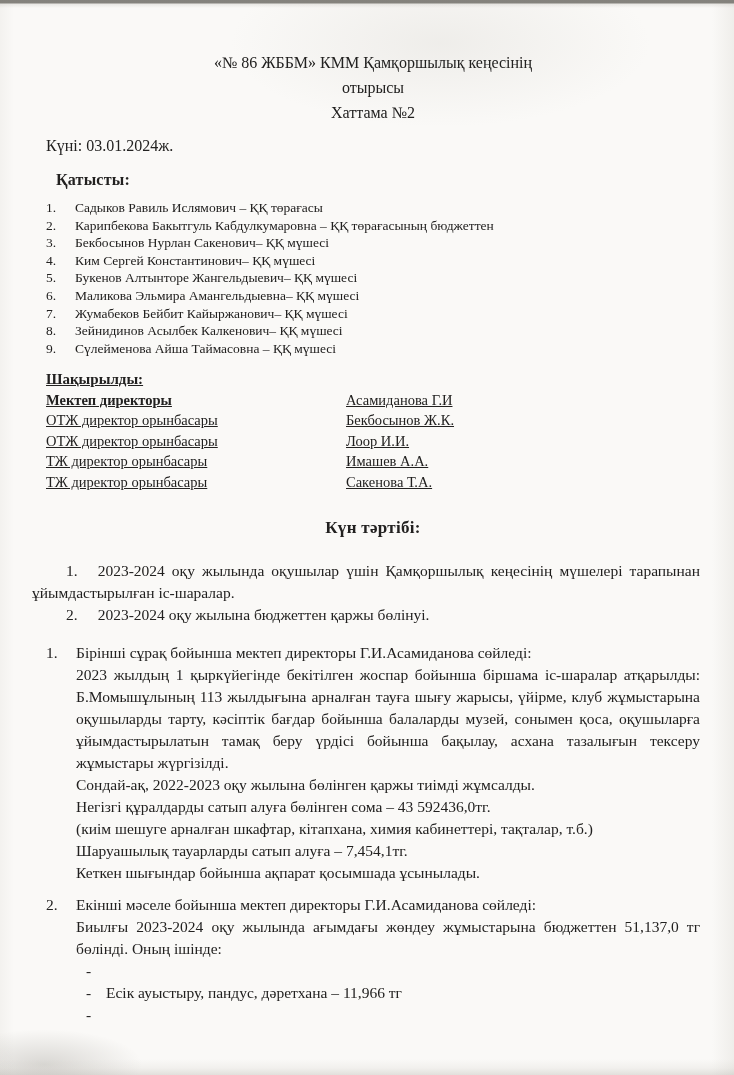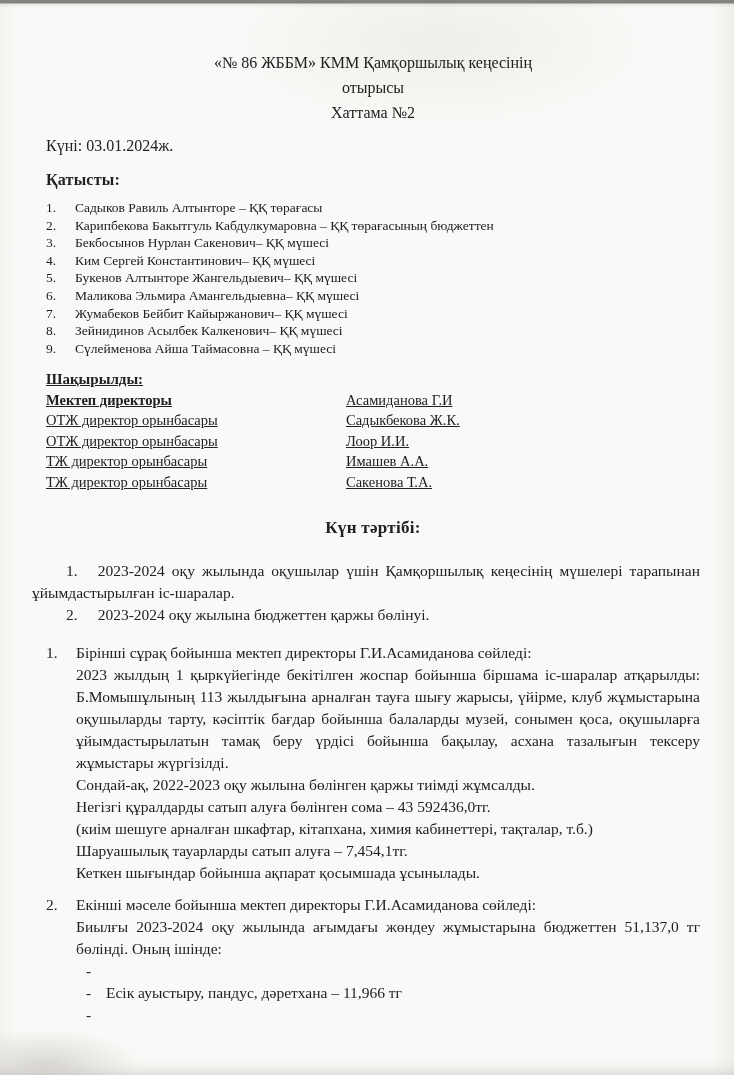--- a/index.html
+++ b/index.html
@@ -17,21 +17,21 @@
       #faf9f7;
     overflow:hidden;
     font-family:"Liberation Serif","DejaVu Serif",serif;
     color:#222120;
     box-sizing:border-box;
   }
   .content{padding:50px 34px 0 46px;}
 
   .title{ text-align:center; font-size:16px; line-height:25px; }
   .date-line{ margin-top:12px; font-size:16px; }
-  .attendees-heading{ margin-top:16px; margin-left:0; font-size:16px; font-weight:bold; letter-spacing:.2px; }
+  .attendees-heading{ margin-top:16px; margin-left:10px; font-size:16px; font-weight:bold; letter-spacing:.2px; }
 
   .attendees{ margin-top:10px; font-size:13.5px; line-height:17.6px; }
   .attendee-row{ display:flex; }
   .attendee-row .num{ width:29px; flex:0 0 29px; }
 
   .invited-block{ margin-top:12px; font-size:14.5px; line-height:20.5px;text-decoration:underline; }
   .invited-heading{ font-size:15px; font-weight:bold; }
   .invited-row{ display:flex;gap:42px; }
   .invited-row .role{ width:258px; flex:0 0 258px; }
   .invited-row.first .role{ font-weight:bold; }
@@ -63,21 +63,21 @@
       <div>Хаттама №2</div>
     </div>
 
     <div class="date-line">Күні: 03.01.2024ж.</div>
 
     <div class="attendees-heading">Қатысты:</div>
 
     <div class="attendees">
       <div class="attendee-row">
         <span class="num">1.</span>
-        <span>Садыков Равиль Алтынторе – ҚҚ төрағасы</span>
+        <span>Садыков Равиль Ислямович – ҚҚ төрағасы</span>
       </div>
       <div class="attendee-row">
         <span class="num">2.</span>
         <span>Карипбекова Бакытгуль Кабдулкумаровна –  ҚҚ төрағасының бюджеттен</span>
       </div>
       <div class="attendee-row">
         <span class="num">3.</span>
         <span>Бекбосынов Нурлан Сакенович–  ҚҚ мүшесі</span>
       </div>
       <div class="attendee-row">
@@ -107,21 +107,21 @@
     </div>
 
     <div class="invited-block">
       <div class="invited-heading">Шақырылды:</div>
       <div class="invited-row first">
         <span class="role">Мектеп директоры</span>
         <span>Асамиданова Г.И</span>
       </div>
       <div class="invited-row">
         <span class="role">ОТЖ директор орынбасары</span>
-        <span>Садыкбекова Ж.К.</span>
+        <span>Бекбосынов Ж.К.</span>
       </div>
       <div class="invited-row">
         <span class="role">ОТЖ директор орынбасары</span>
         <span>Лоор И.И.</span>
       </div>
       <div class="invited-row">
         <span class="role">ТЖ директор орынбасары</span>
         <span>Имашев А.А.</span>
       </div>
       <div class="invited-row">

